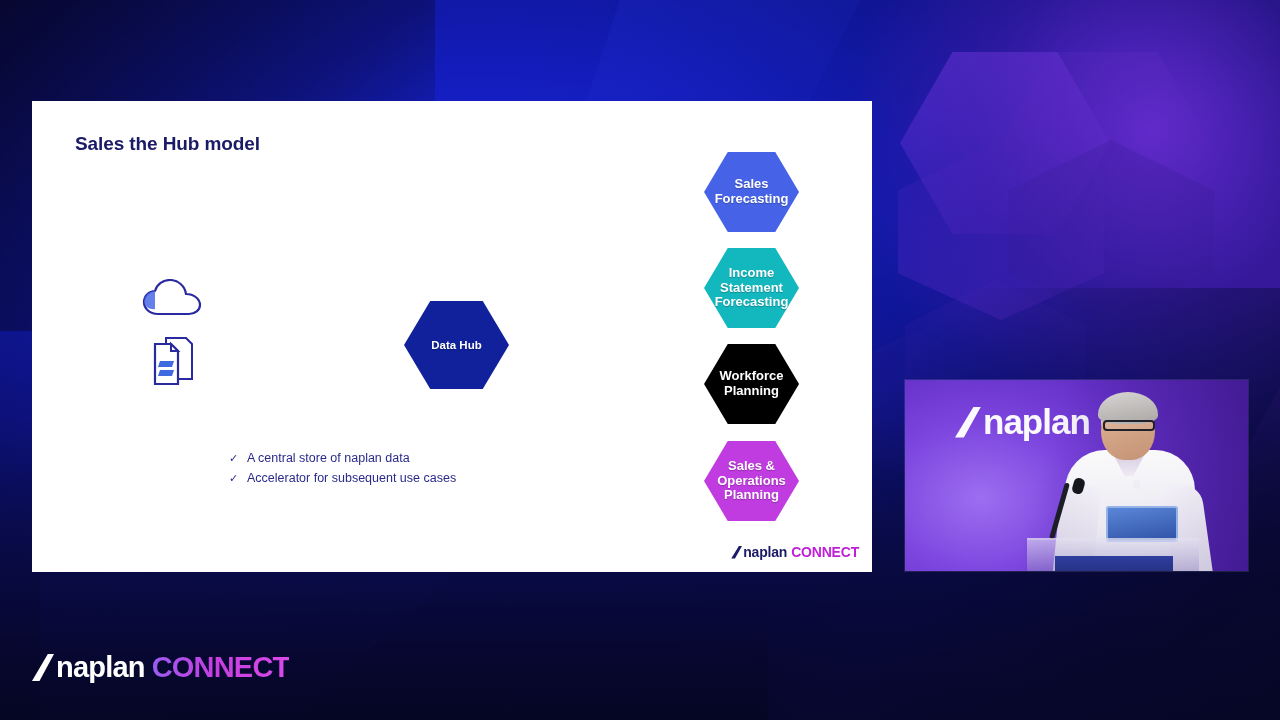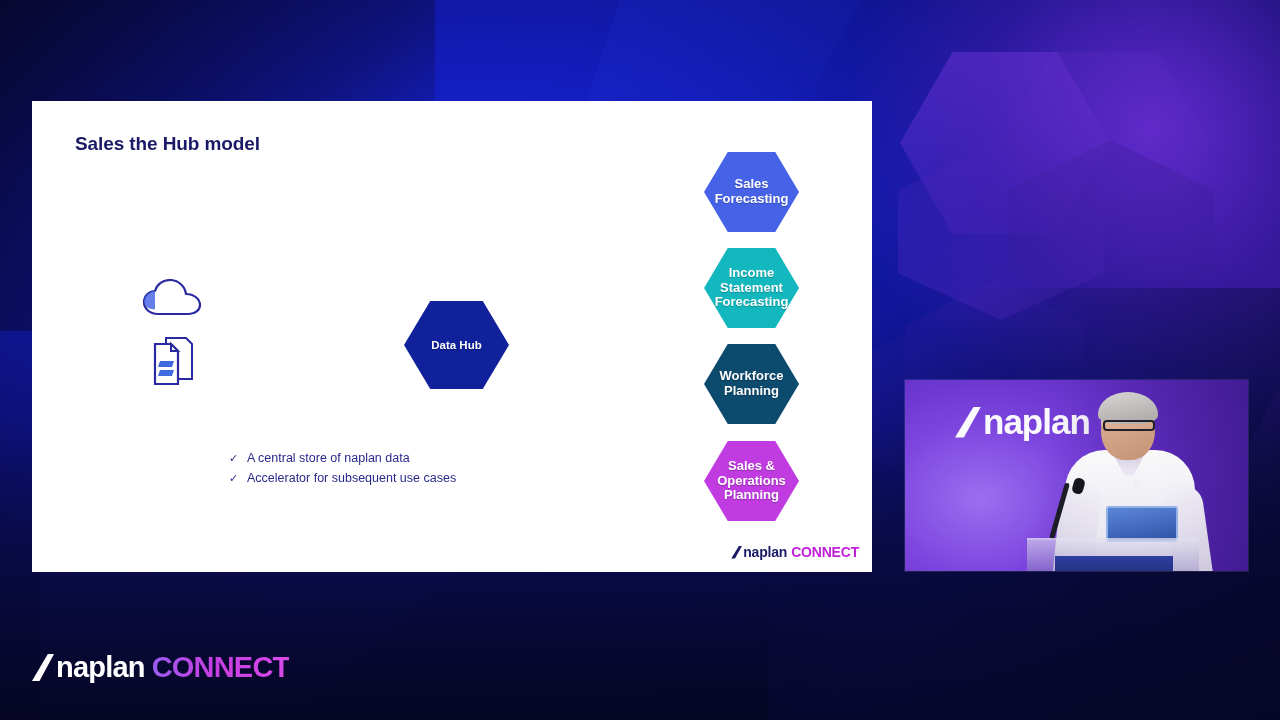--- a/index.html
+++ b/index.html
@@ -283,21 +283,21 @@
   <div class="hex" id="hex-datahub" style="background: rgb(16, 33, 155);">
     <span>Data Hub</span>
   </div>
 
   <div class="hex hex-right" id="hex-sales-forecasting" style="background: rgb(70, 99, 232);">
     <span>Sales Forecasting</span>
   </div>
   <div class="hex hex-right" id="hex-income-statement" style="background: rgb(19, 184, 191);">
     <span>Income Statement Forecasting</span>
   </div>
-  <div class="hex hex-right" id="hex-workforce-planning" style="background: #0c4a6e;">
+  <div class="hex hex-right" id="hex-workforce-planning" style="background: #000000;">
     <span>Workforce Planning</span>
   </div>
   <div class="hex hex-right" id="hex-sales-operations" style="background: rgb(192, 60, 224);">
     <span>Sales &amp; Operations Planning</span>
   </div>
 
   <div class="bullets">
     <div class="bullet-row">
       <span class="bullet-check">✓</span>
       <span class="bullet-text">A central store of naplan data</span>

